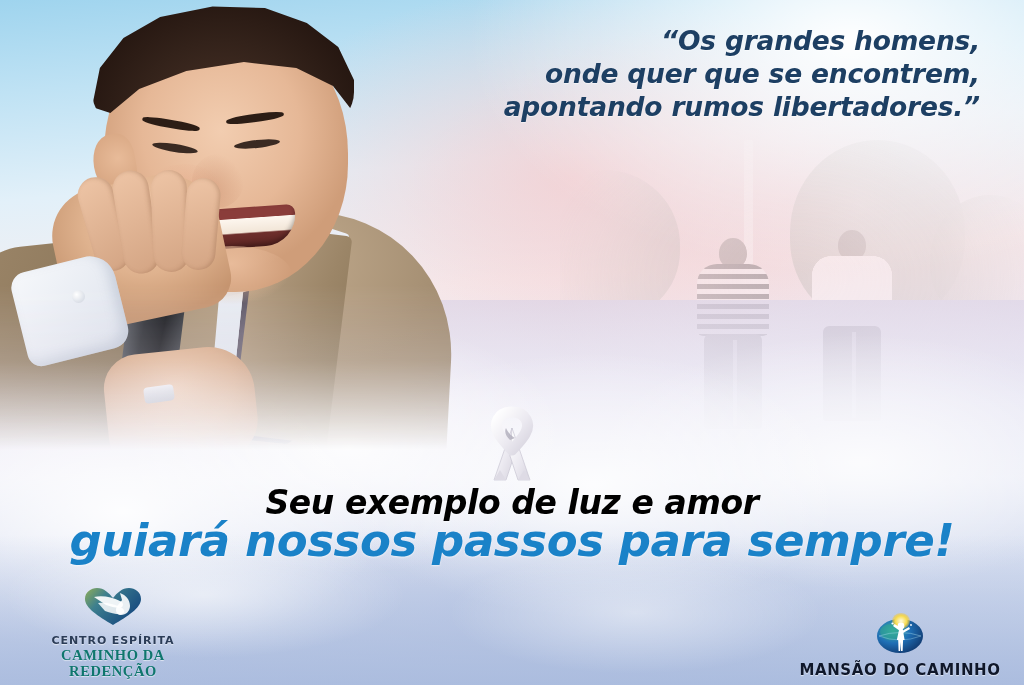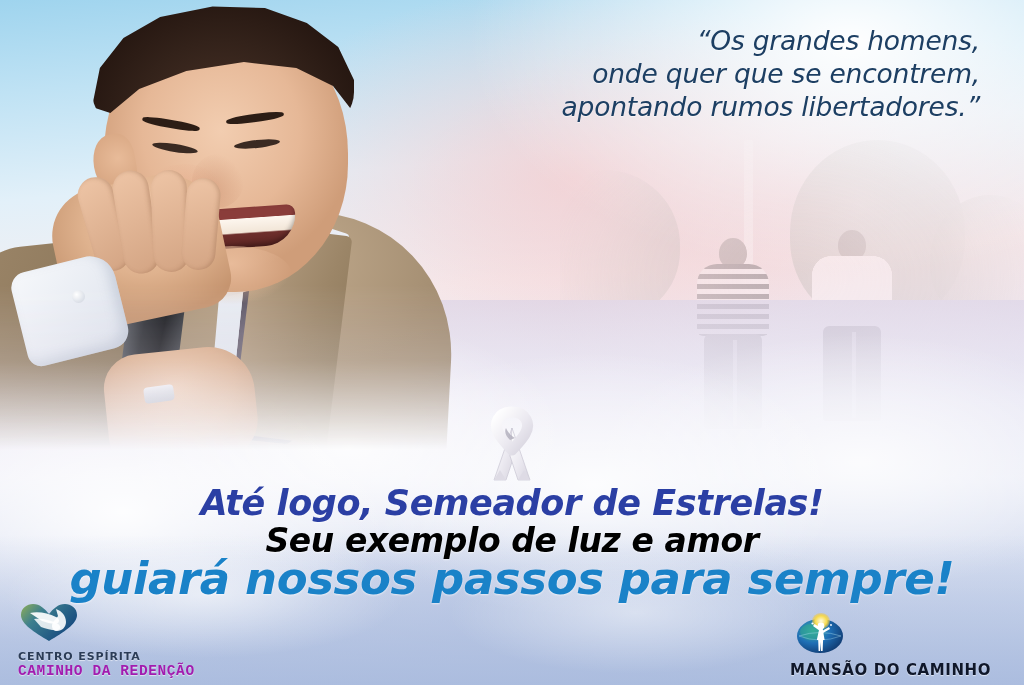--- a/index.html
+++ b/index.html
@@ -265,21 +265,21 @@
     position:absolute; left:162px; top:392px; width:30px; height:16px;
     background:linear-gradient(#f2f3f5,#b9bdc6); border-radius:4px;
     transform:rotate(-8deg);
   }
 
   
   .quote {
     position:absolute; right:44px; top:24px; width:620px;
     text-align:right;
     font-family:"DejaVu Sans", sans-serif;
-    font-style:italic; font-weight:normal;
+    font-style:italic; font-weight:bold;
     font-size:26.5px; line-height:33px;
     letter-spacing:-0.2px;
     color:#1d3f63;
     text-shadow:0 1px 1px rgba(255,255,255,0.55);
   }
   .quote .q-line { display:block; white-space:nowrap; }
   .quote-credit {
     position:absolute; right:44px; top:168px; width:620px;
     text-align:right;
     font-family:"DejaVu Sans", sans-serif;
@@ -300,32 +300,32 @@
     line-height:38px;
     letter-spacing:-0.4px;
     text-shadow:0 1px 2px rgba(255,255,255,0.6);
   }
   .headline .h-line { display:block; white-space:nowrap; }
   .h1 { font-size:35px; color:#2b3fa4; }
   .h2 { font-size:33px; color:#000000; }
   .h3 { font-size:45px; color:#1a82c8; }
 
   
-  .logo-block { position:absolute; bottom:6px; }
+  .logo-block { position:absolute; bottom:6px; text-align:center; }
   .logo-left  { left:18px;  width:190px; }
   .logo-right { right:14px; width:220px; }
   .logo-mark { display:block; margin:0 auto 3px auto; }
   .logo-cap1 {
     font-family:"DejaVu Sans", sans-serif; font-weight:bold;
     font-size:11px; letter-spacing:0.9px; color:#2b3c57; line-height:13px;
     text-shadow:0 1px 1px rgba(255,255,255,0.6);
   }
   .logo-cap2 {
-    font-family:Liberation Mono, monospace; font-weight:bold;
-    font-size:14.5px; letter-spacing:0.6px; color:#a21caf; line-height:16px;
+    font-family:Liberation Serif, serif; font-weight:bold;
+    font-size:14.5px; letter-spacing:0.6px; color:#0f766e; line-height:16px;
     text-shadow:0 1px 1px rgba(255,255,255,0.6);
   }
   .logo-cap-single {
     font-family:"DejaVu Sans", sans-serif; font-weight:bold;
     font-size:15px; letter-spacing:0.6px; color:#0f172a; line-height:17px;
     text-shadow:0 1px 1px rgba(255,255,255,0.6);
   }
 </style>
 </head>
 <body>
@@ -417,21 +417,20 @@
         <path d="M30 22 L48 74 L36 74 L28 50 Z" fill="url(#rg)" stroke="#c9c6d2" stroke-width="0.7"></path>
         <path d="M12 74 L18 64 L24 74 Z" fill="#dedbe5"></path>
         <path d="M48 74 L42 64 L36 74 Z" fill="#dedbe5"></path>
         <path d="M30 6 C16 6 11 18 17 28 C21 35 27 40 30 44 C33 40 39 35 43 28 C49 18 44 6 30 6 Z" fill="none" stroke="url(#rg)" stroke-width="11" stroke-linejoin="round"></path>
         <path d="M24 22 C26 27 30 30 33 32 L28 34 C24 30 22 26 24 22 Z" fill="#b3b0bd" opacity="0.85"></path>
       </g>
     </svg>
   </div>
 
   <div class="headline">
-    <span class="h-line h1">Até logo, Semeador de Estrelas!</span>
     <span class="h-line h2">Seu exemplo de luz e amor</span>
     <span class="h-line h3">guiará nossos passos para sempre!</span>
   </div>
 
   <div class="logo-block logo-left">
     <span class="logo-mark">
       <svg width="62" height="40" viewBox="0 0 62 40">
         <defs>
           <linearGradient id="hg" x1="0" y1="0" x2="1" y2="0.6">
             <stop offset="0%" stop-color="#8fae57"></stop>

